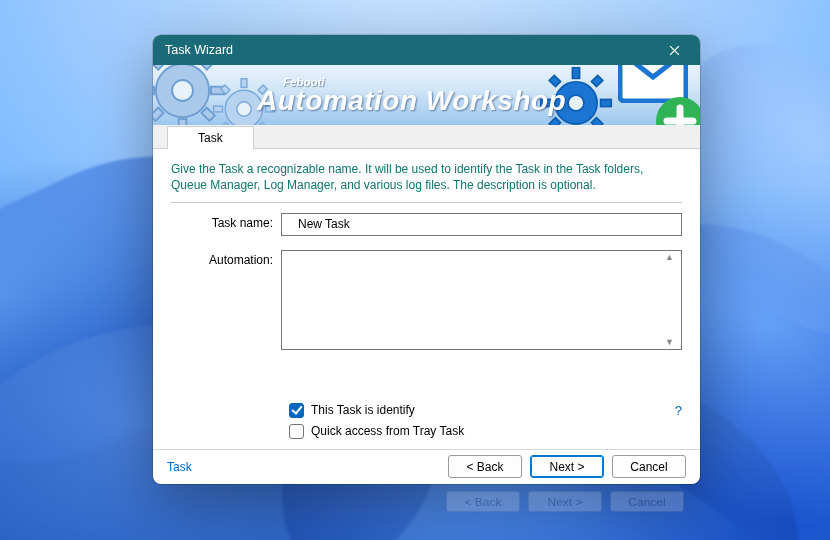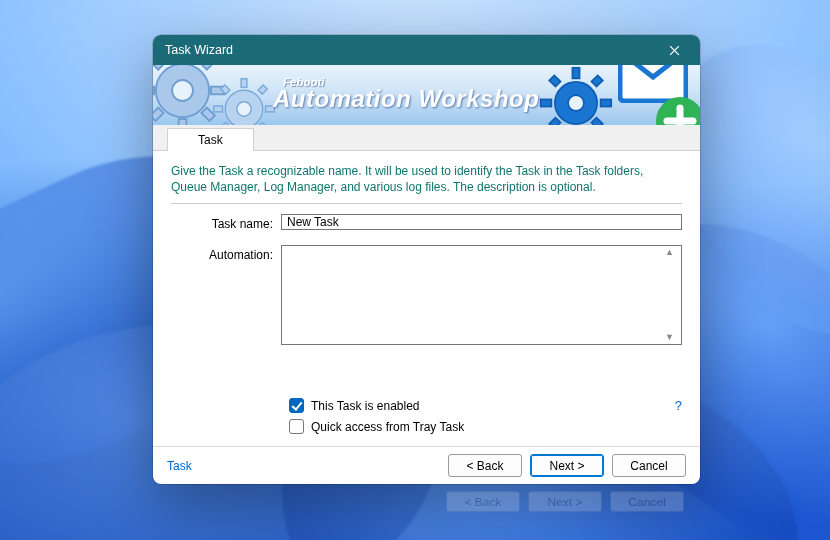--- a/index.html
+++ b/index.html
@@ -31,21 +31,21 @@
   }
   .titlebar .title{ flex:1; }
   .close-btn{ width:36px; height:30px; display:flex; align-items:center; justify-content:center; cursor:pointer; }
   .close-btn svg{ width:11px; height:11px; }
 
   .banner{
     height:60px; position:relative; overflow:hidden; flex:0 0 auto;
     background:linear-gradient(to bottom, #e8f2fb 0%, #d2e6f7 40%, #9dc7ee 100%);
   }
   .banner-title{
-    position:absolute; left:120px; top:20px; color:#fff; font-size:24px; font-weight:700;
+    position:absolute; left:104px; top:20px; color:#fff; font-size:28px; font-weight:700;
     font-style:italic; letter-spacing:0.5px;
     text-shadow:1px 1px 2px rgba(30,60,120,0.6);
   }
   .banner-sub{
     position:absolute; left:130px; top:11px; color:#fff; font-size:11.5px; font-style:italic; font-weight:600;
     text-shadow:1px 1px 1px rgba(30,60,120,0.5);
   }
   .gear{ position:absolute; }
   .gear svg{ display:block; }
 
@@ -55,21 +55,21 @@
     padding:4px 30px 4px 30px; font-size:12px; position:relative; bottom:-1px;
   }
 
   .content{ flex:1; padding:12px 18px 4px 18px; display:flex; flex-direction:column; }
   .instr{ font-size:12px; color:#0f766e; line-height:1.35; margin-bottom:8px; }
   .hr{ height:1px; background:#c8c8c8; margin:0 0 10px 0; }
 
   .form-row{ display:flex; align-items:flex-start; margin-bottom:14px; }
   .form-label{ width:110px; text-align:right; padding-right:8px; padding-top:3px; font-size:12px; }
   .text-input{
-    flex:1; height:16px; border:1px solid #767676; padding:1px 5px; font-family:inherit; font-size:12px;
+    flex:1; height:23px; border:1px solid #767676; padding:1px 16px; font-family:inherit; font-size:12px;
     background:#fff;
   }
   .textarea-wrap{ flex:1; position:relative; }
   .textarea{
     width:100%; height:100px; border:1px solid #767676; padding:2px 20px 2px 5px; font-family:inherit; font-size:12px;
     background:#fff; resize:none;
   }
   .scroll-arrows{ position:absolute; right:3px; width:14px; display:flex; flex-direction:column; justify-content:space-between; top:3px; bottom:6px; pointer-events:none;}
   .scroll-arrows span{ color:#888; font-size:9px; line-height:1; }
 
@@ -210,21 +210,21 @@
               <span>▲</span>
               <span>▼</span>
             </div>
         </div>
       </div>
 
       <div class="checkbox-area">
         <span class="help-link">?</span>
         <div class="cbx-row">
           <span class="cbx checked"></span>
-          <span>This Task is enabled</span>
+          <span>This Task is identify</span>
         </div>
         <div class="cbx-row">
           <span class="cbx"></span>
           <span>Quick access from Tray Task</span>
         </div>
       </div>
     </div>
 
     <div class="footer">
       <span class="crumb">Task</span>

